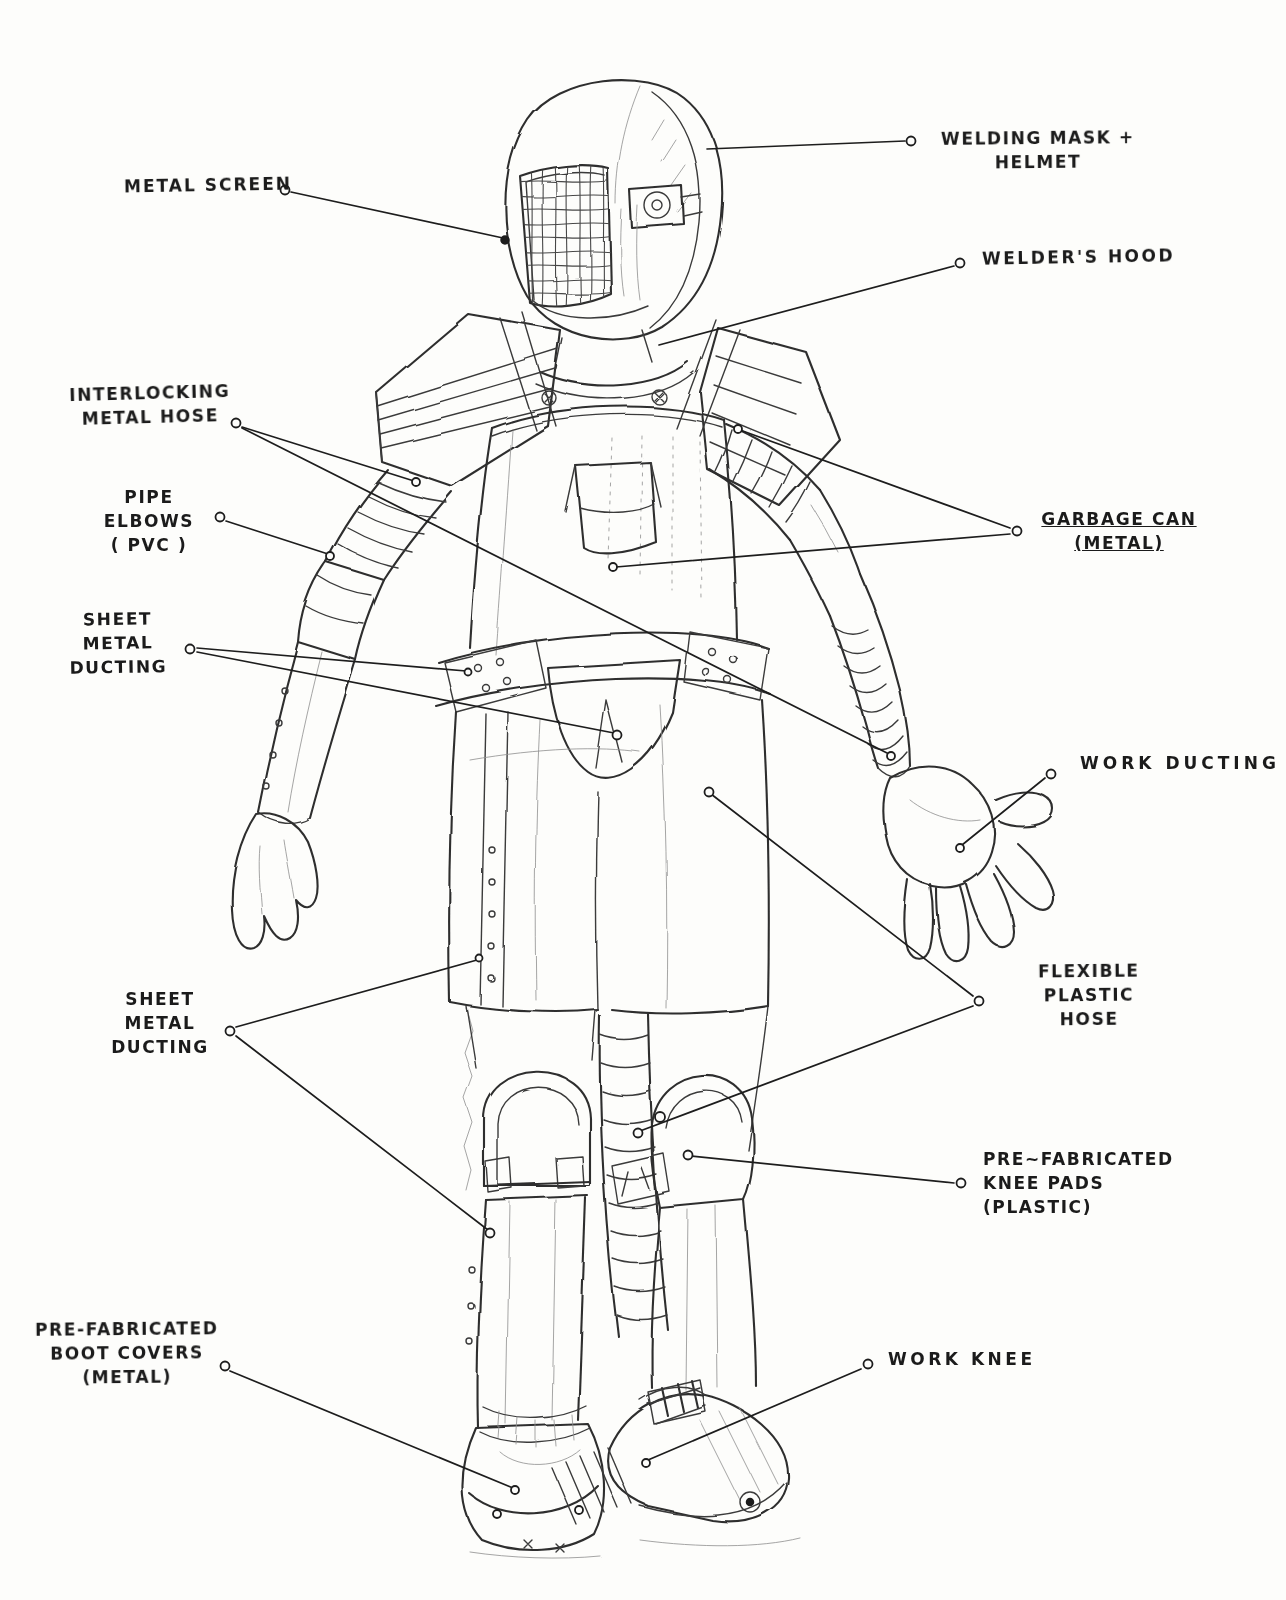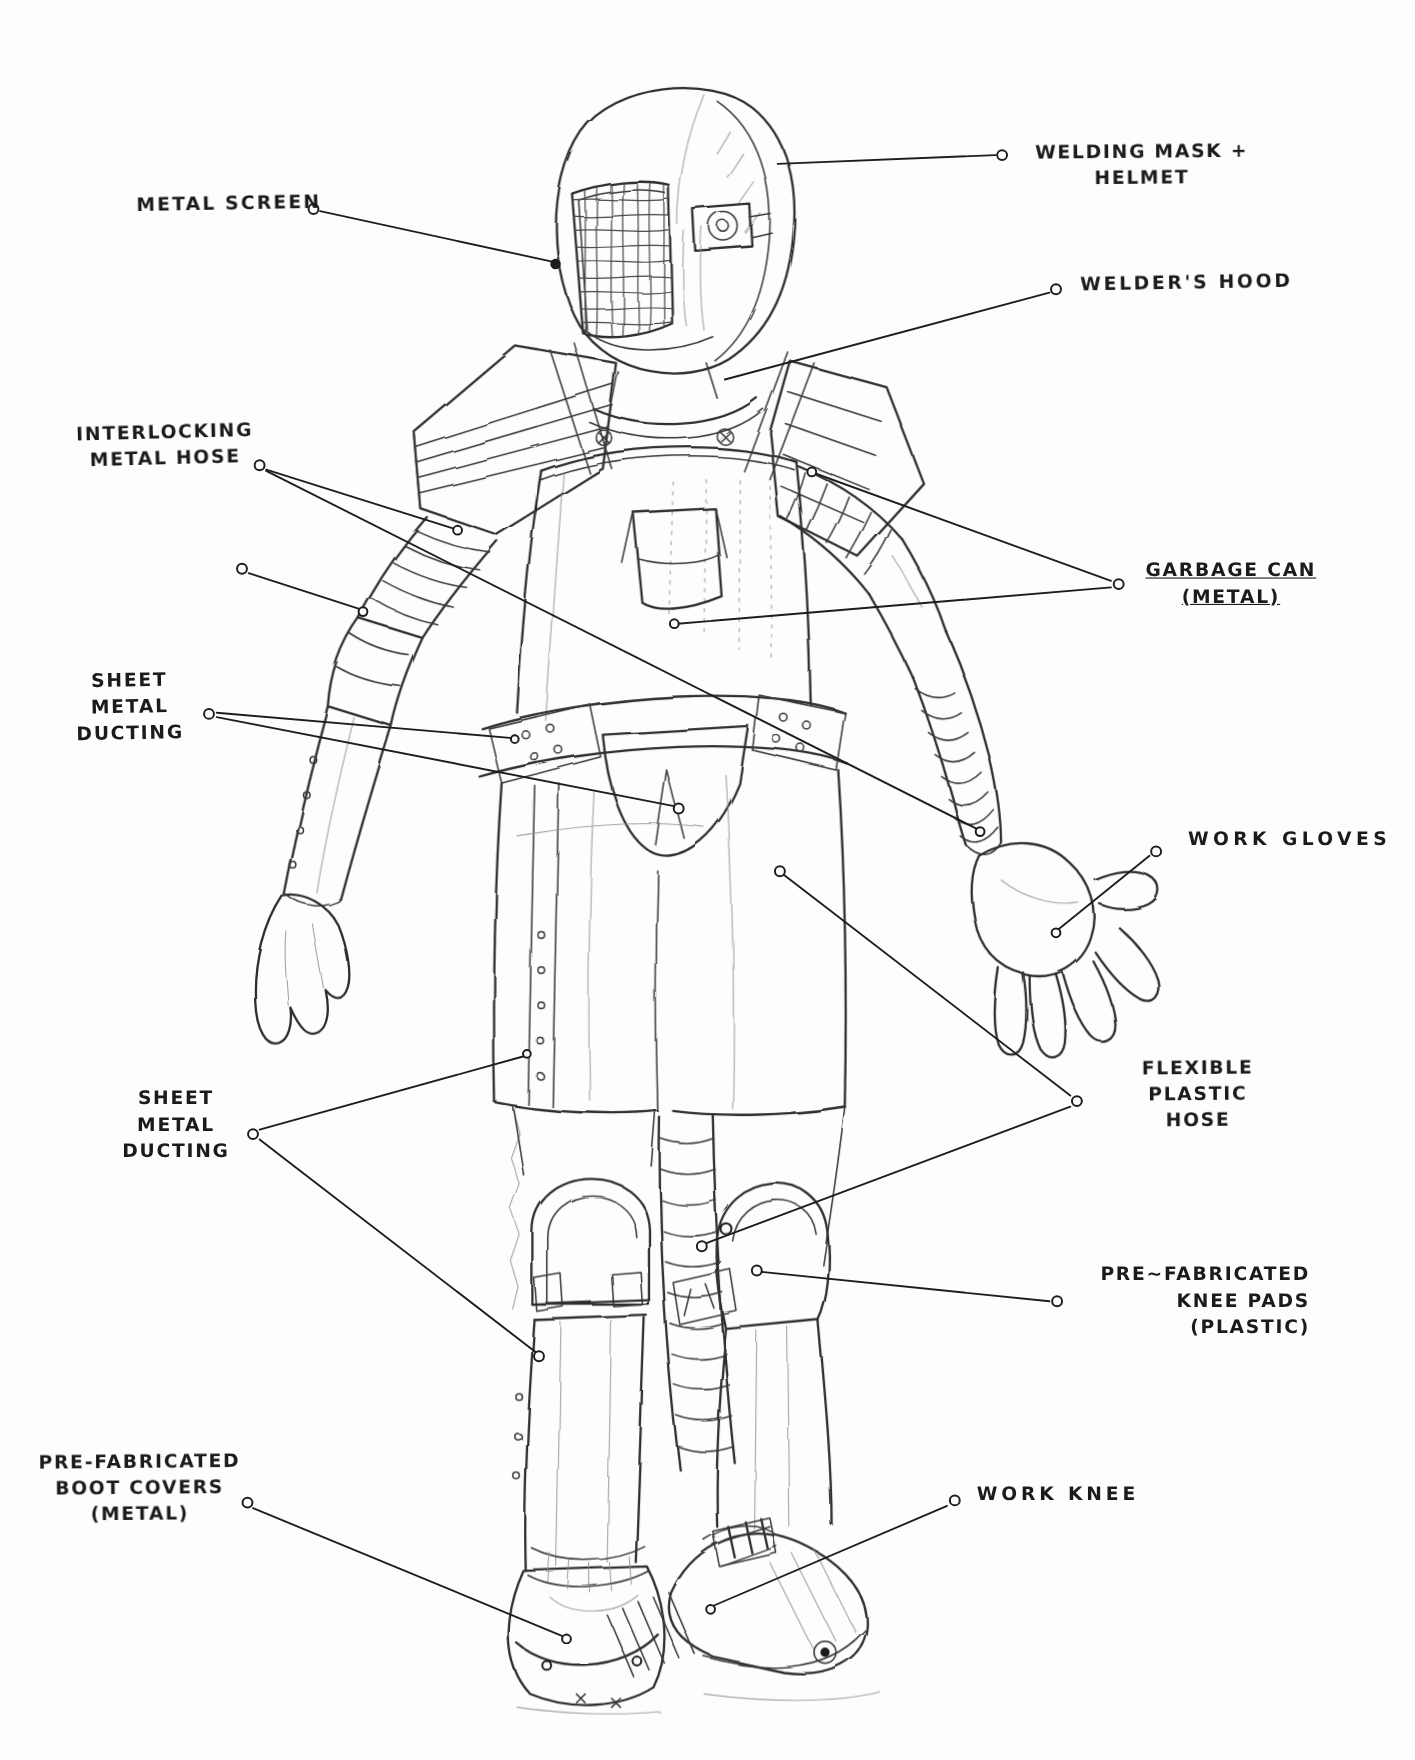--- a/index.html
+++ b/index.html
@@ -326,38 +326,40 @@
   <div class="label" style="left:933px; top:127px; width:210px; text-align:center; transform:rotate(-0.5deg);">WELDING MASK +
 HELMET</div>
 
   <div class="label" style="left:124px; top:174px; letter-spacing:2px; transform:rotate(-1deg);">METAL SCREEN</div>
 
   <div class="label" style="left:982px; top:246px; letter-spacing:2.5px; transform:rotate(-1deg);">WELDER'S HOOD</div>
 
   <div class="label" style="left:62px; top:382px; width:176px; text-align:center; transform:rotate(-1.5deg);">INTERLOCKING
 METAL HOSE</div>
 
+  <div class="label" style="left:78px; top:486px; width:142px; text-align:center;">PIPE ELBOWS
+( PVC )</div>
 
   <div class="label" style="left:1040px; top:508px; width:158px; text-align:center;text-decoration:underline;">GARBAGE CAN
 (METAL)</div>
 
   <div class="label" style="left:58px; top:608px; width:120px; text-align:center; transform:rotate(-1deg);">SHEET
 METAL
 DUCTING</div>
 
-  <div class="label" style="left:1080px; top:752px; letter-spacing:4px;">WORK GLOVES</div>
+  <div class="label" style="left:1080px; top:752px; letter-spacing:4px;">WORK DUCTING</div>
 
   <div class="label" style="left:990px; top:960px; width:198px; text-align:center; transform:rotate(-0.5deg);">FLEXIBLE PLASTIC
 HOSE</div>
 
   <div class="label" style="left:96px; top:988px; width:128px; text-align:center;">SHEET
 METAL
 DUCTING</div>
 
-  <div class="label" style="left:983px; top:1148px; width:208px; text-align:right;">PRE~FABRICATED
+  <div class="label" style="left:983px; top:1148px; width:208px; text-align:left;">PRE~FABRICATED
 KNEE PADS
 (PLASTIC)</div>
 
   <div class="label" style="left:33px; top:1318px; width:188px; text-align:center; transform:rotate(-0.5deg);">PRE-FABRICATED
 BOOT COVERS
 (METAL)</div>
 
   <div class="label" style="left:888px; top:1348px; letter-spacing:3.5px;">WORK KNEE</div>
 </div>
 

